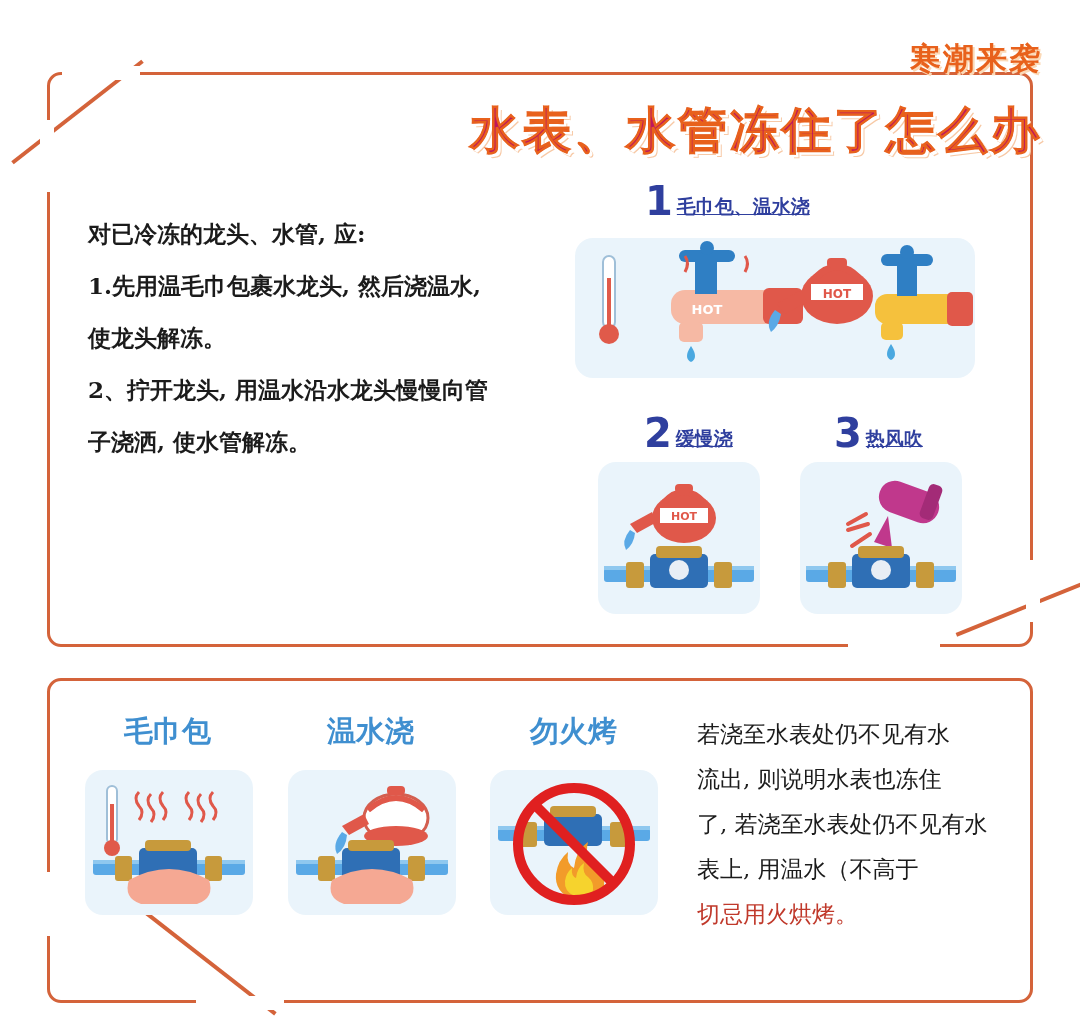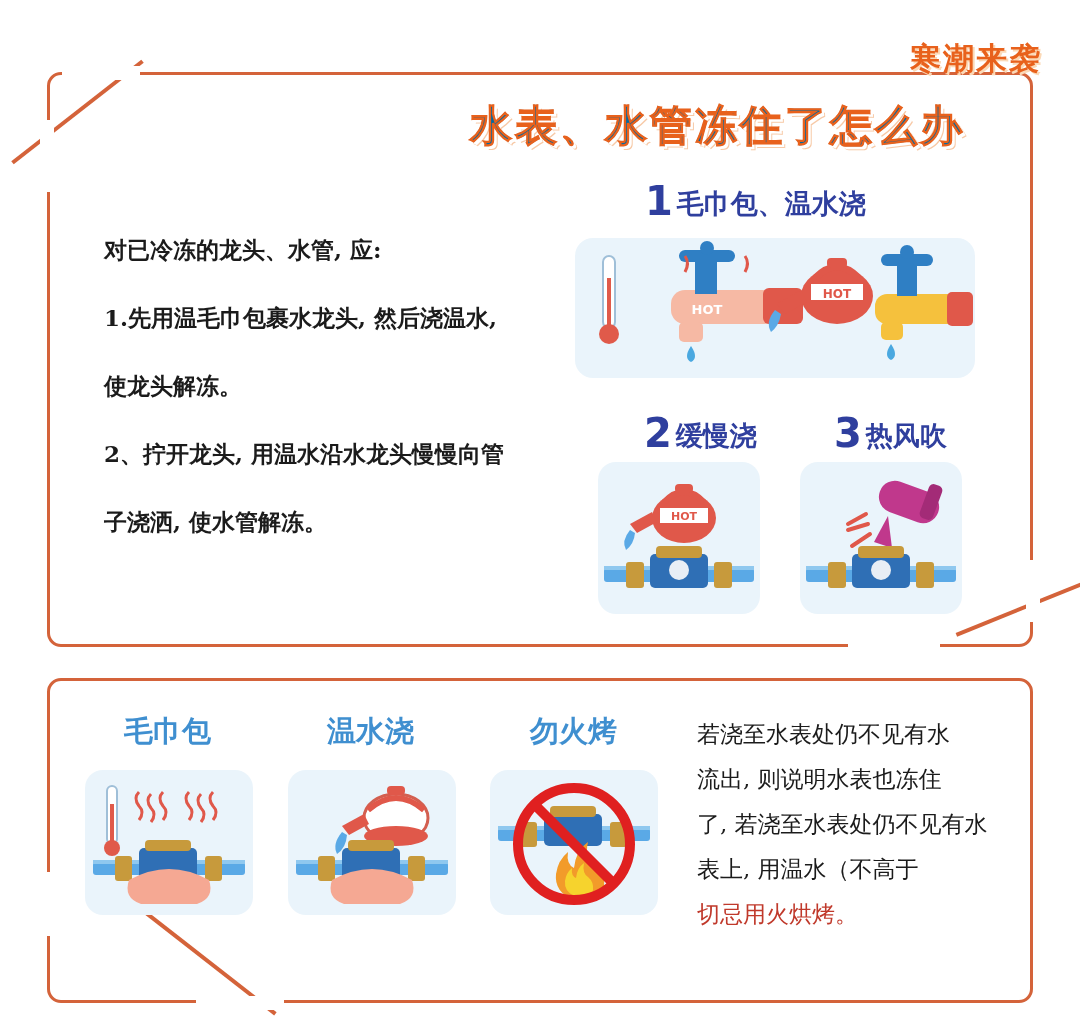--- a/index.html
+++ b/index.html
@@ -59,57 +59,58 @@
     letter-spacing: 2px;
     color: #e8611c;
     text-shadow: 2px 2px 0 #fbd9b7;
   }
   #headline-main {
     position: absolute;
     left: 470px;
     top: 98px;
     font-family: "DejaVu Sans", sans-serif;
     font-weight: bold;
-    font-size: 42px;
+    font-size: 49px;
     letter-spacing: 3px;
-    color: #0369a1;
+    color: #be185d;
     -webkit-text-stroke: 1px #e8611c;
     text-shadow: 3px 3px 0 #ffffff, 4px 4px 0 #f7c9a6;
   }
 
   
   #body-copy {
     position: absolute;
     left: 88px;
     top: 208px;
     width: 470px;
     font-family: "DejaVu Serif", serif;
     font-size: 23px;
     line-height: 52px;
     color: #1b1b1b;
     font-weight: bold;
   }
-  #body-copy p { margin: 16px; }
+  #body-copy p { margin: 0; }
 
   
   .step-label {
     position: absolute;
     font-family: "DejaVu Sans", sans-serif;
     font-weight: bold;
     color: #2f3f9e;
     white-space: nowrap;
   }
   .step-num {
     font-size: 40px;
     color: #2f3f9e;
     vertical-align: -2px;
     margin-right: 4px;
   }
   .step-text {
-    font-size: 27px;
+    font-size: 19px;
+    text-decoration: underline;
   }
   #label-1 { left: 645px; top: 178px; }
   #label-2 { left: 600px; top: 410px; margin-left: 44px; }
   #label-3 { left: 834px; top: 410px; }
 
   
   .card {
     position: absolute;
     background: #eaf4fb;
     border-radius: 18px;

